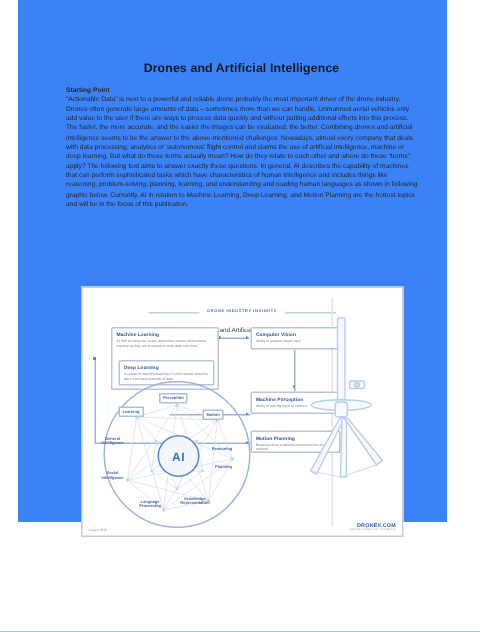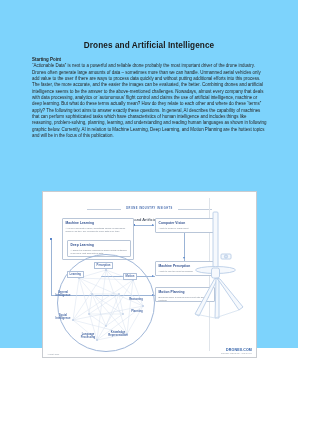--- a/index.html
+++ b/index.html
@@ -2,21 +2,21 @@
 <html><head>
 <meta charset="utf-8">
 <style>
   html,body{margin:0;padding:0;}
   body{
     width:298px;height:421px;
     background:#ffffff;
     font-family:"Liberation Sans", sans-serif;
     overflow:hidden;
   }
-  .page{position:relative;width:298px;height:348px;background:#7dd3fc;}
+  .page{position:relative;width:298px;height:348px;background:#3b82f6;margin-left:12px;}
 
   
   .doc-title{
     text-align:center;
     font-size:8.2px;
     font-weight:bold;
     color:#1a1a1a;
     margin:0;
     position:absolute;
     left:0;right:0;top:41px;
@@ -224,20 +224,23 @@
             <circle cx="40" cy="86" r="1.1"></circle>
           <circle cx="16" cy="66" r="1.1"></circle>
           <circle cx="35" cy="40" r="0.9"></circle>
             <circle cx="62" cy="40" r="0.9"></circle>
           <circle cx="66" cy="60" r="0.9"></circle>
             <circle cx="49" cy="72" r="0.9"></circle>
           <circle cx="32" cy="60" r="0.9"></circle>
         </g>
       </svg>
 
+      <div class="ai-core">
+        <span>AI</span>
+      </div>
 
       <div class="node boxed" id="n-learning">Learning</div>
       <div class="node boxed" id="n-perception">Perception</div>
       <div class="node boxed" id="n-motion">Motion</div>
       <div class="node" id="n-general">General Intelligence</div>
       <div class="node" id="n-social">Social Intelligence</div>
       <div class="node" id="n-language">Language Processing</div>
       <div class="node" id="n-knowledge">Knowledge Representation</div>
       <div class="node" id="n-reasoning">Reasoning</div>
       <div class="node" id="n-planning">Planning</div>

